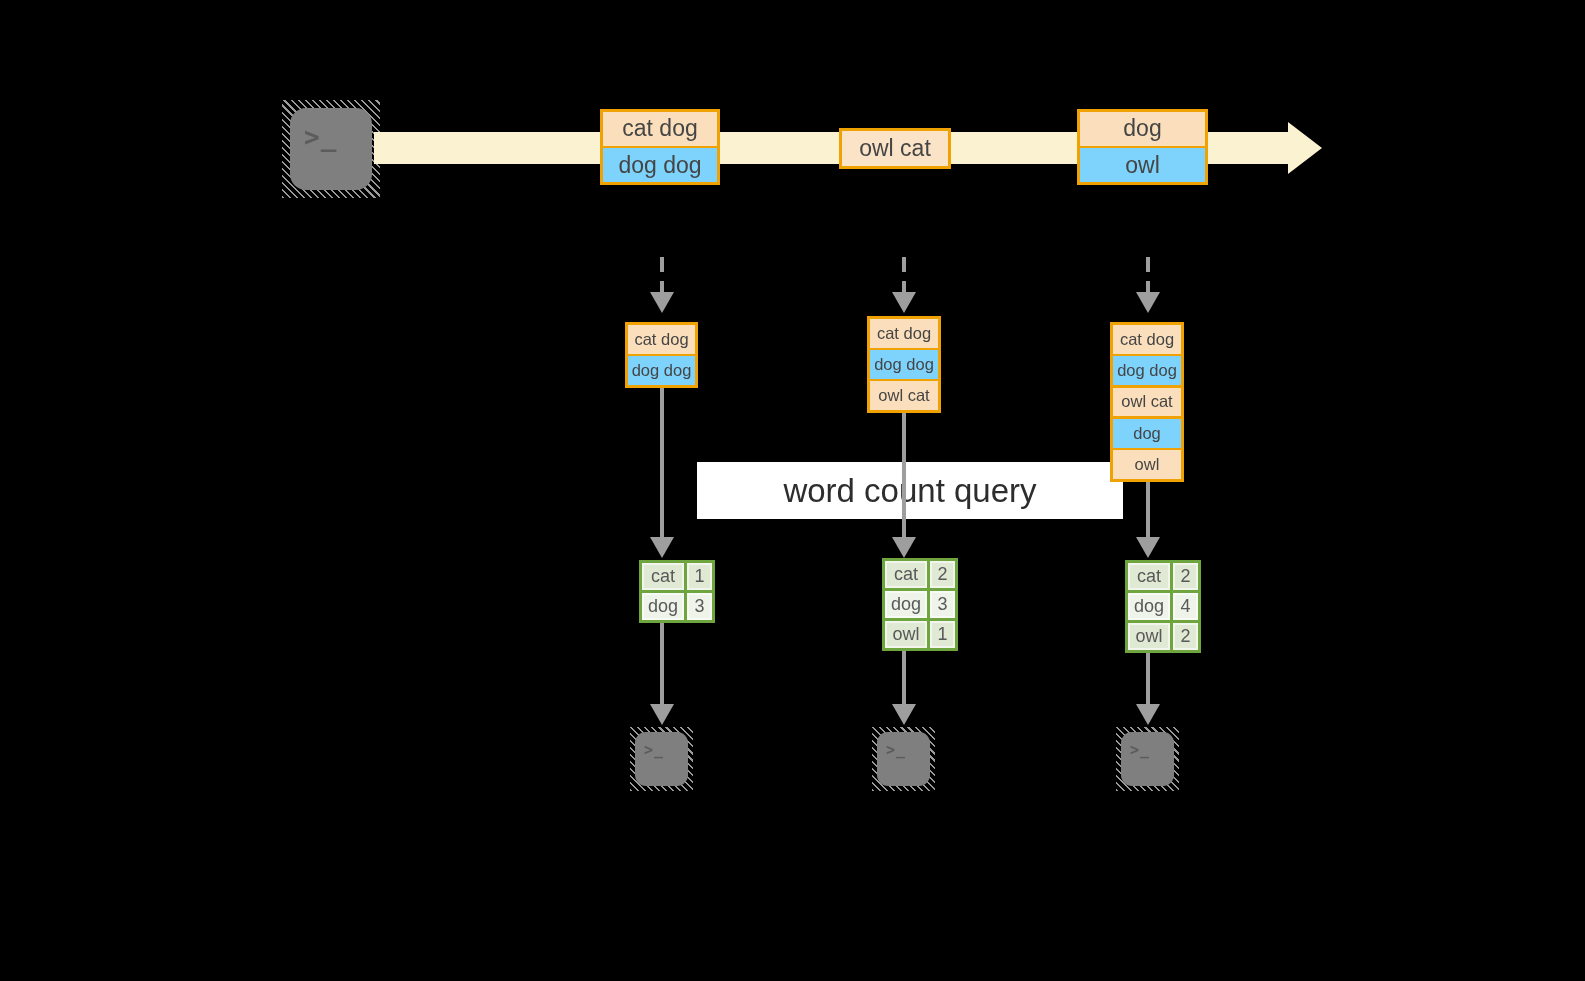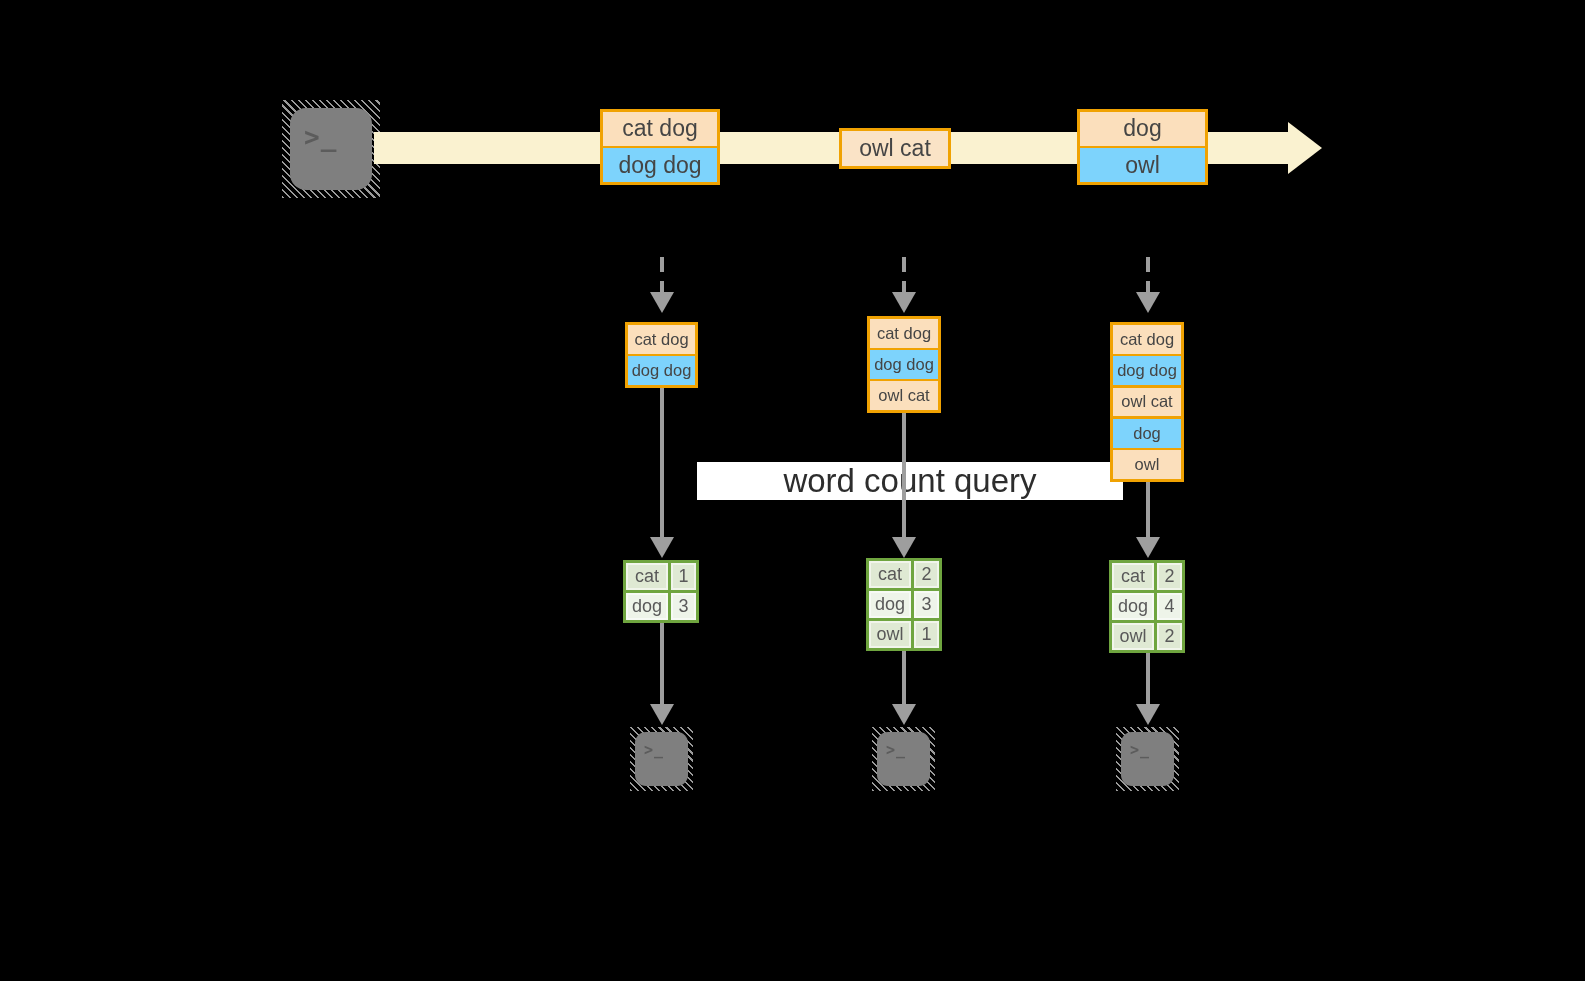--- a/index.html
+++ b/index.html
@@ -58,21 +58,21 @@
 
   
   .query-band{
     background:#ffffff;z-index:1;display:flex;align-items:center;justify-content:center;
   }
   .query-band span{color:#2d2d2d;font-size:33px;font-weight:400;}
 
   
   .gtable{
     background:#6fa53f;z-index:3;box-sizing:border-box;padding:3px;
-    display:grid;grid-template-columns:44fr 26fr;gap:3px;
+    display:grid;grid-template-columns:44fr 26fr;gap:3px;margin-left:16px;
   }
   .gcell{
     display:flex;align-items:center;justify-content:center;
     color:#595959;font-size:18px;
     box-shadow:inset 0 0 0 2px rgba(255,255,255,.55);
   }
   .gcell.odd{background:#dfe9d3;}
   .gcell.even{background:#eef4e9;}
 </style>
 </head>
@@ -122,21 +122,21 @@
   </div>
 
   <div class="abs obox" style="left:1110px;top:322px;width:74px;height:160px;">
     <div class="row odd st-text">cat dog</div>
     <div class="row even st-text">dog dog</div>
     <div class="row odd st-text">owl cat</div>
     <div class="row even st-text">dog</div>
     <div class="row odd st-text">owl</div>
   </div>
 
-  <div class="abs query-band" style="left:697px;top:462px;width:426px;height:38px;">
+  <div class="abs query-band" style="left:697px;top:462px;width:426px;height:57px;">
     <span>word count query</span>
   </div>
 
   <div class="abs vline" style="left:659.5px;top:386px;height:151px;"></div>
   <div class="abs ahead" style="left:649.5px;top:537px;"></div>
   <div class="abs vline" style="left:902px;top:411px;height:126px;"></div>
   <div class="abs ahead" style="left:892px;top:537px;"></div>
   <div class="abs vline" style="left:1145.5px;top:480px;height:57px;"></div>
   <div class="abs ahead" style="left:1135.5px;top:537px;"></div>
 

